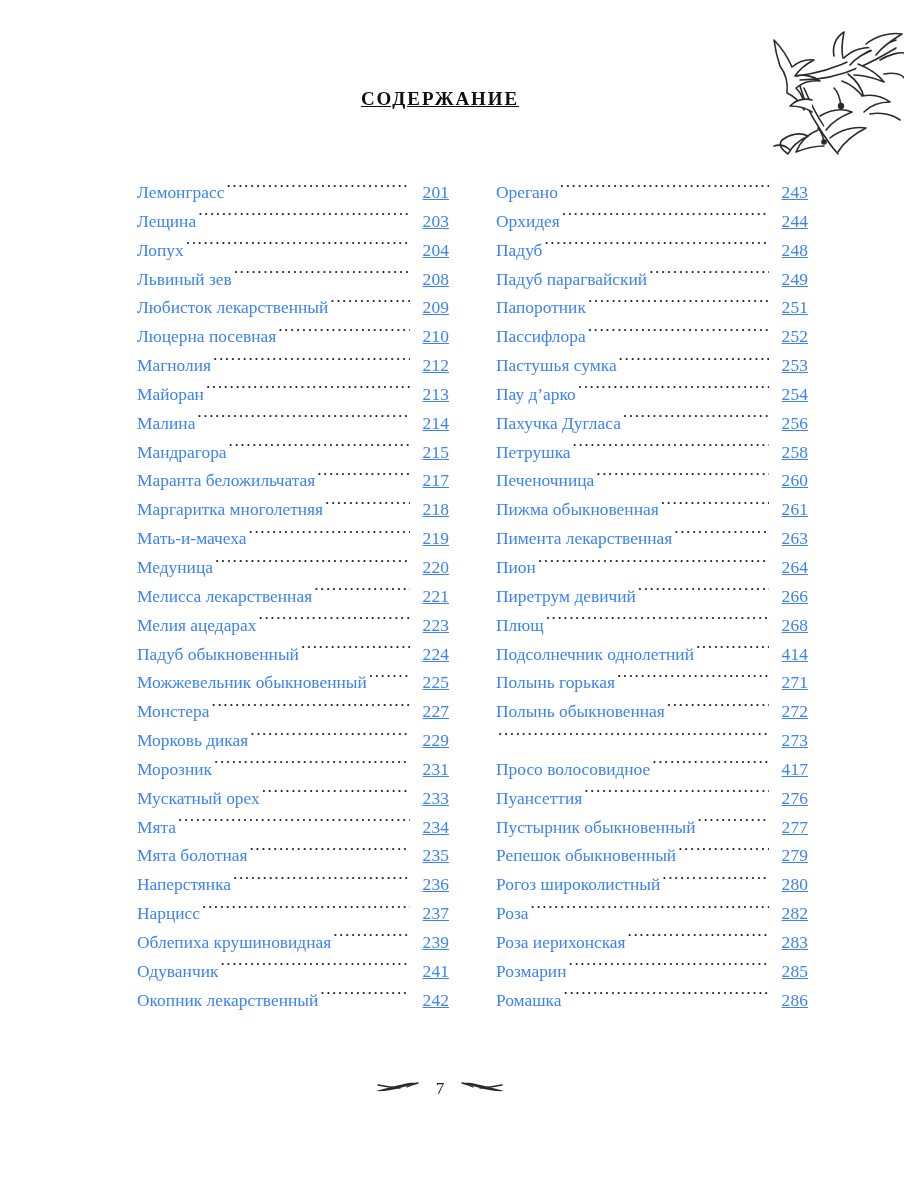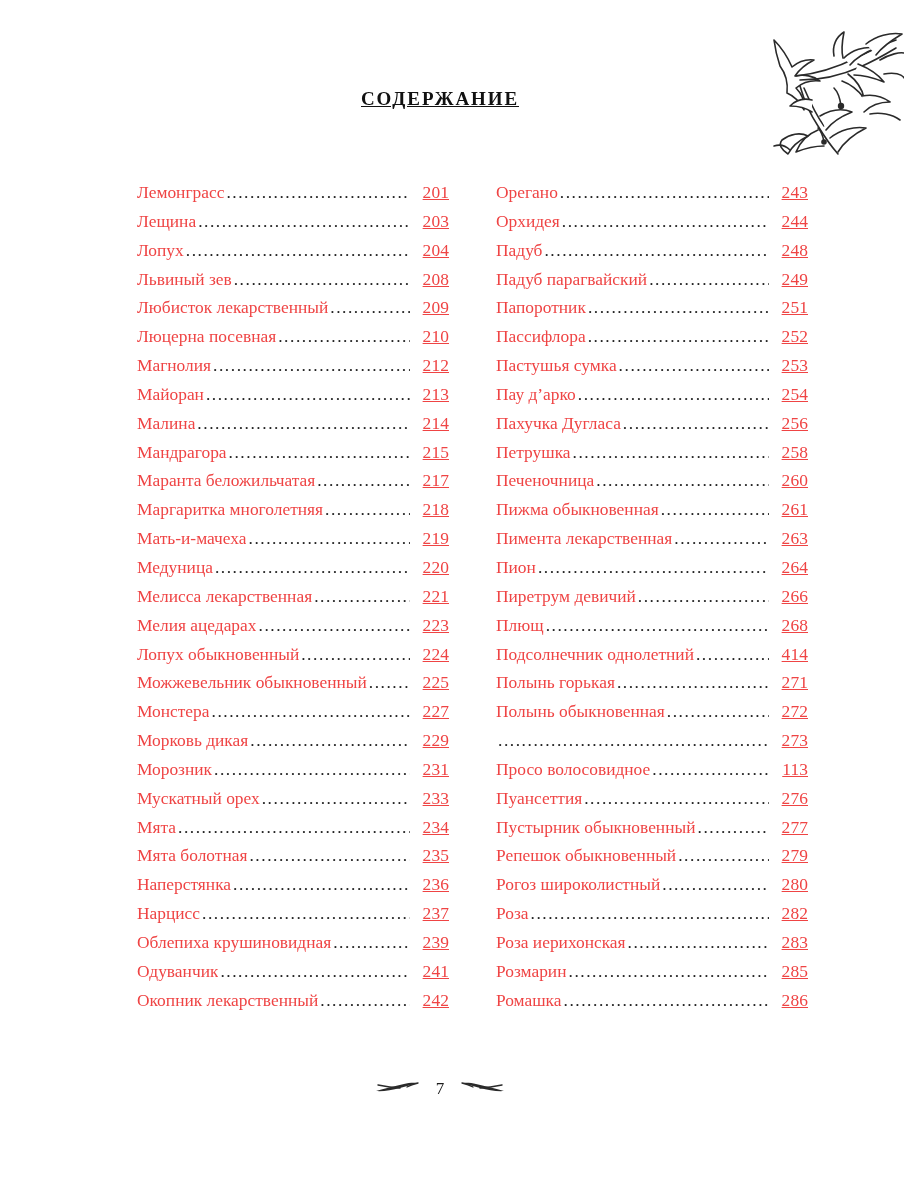--- a/index.html
+++ b/index.html
@@ -60,26 +60,26 @@
     gap: 47px;
   }
   .toc-column {
     width: 312px;
     flex: 0 0 312px;
   }
 
   
   .toc-entry {
     display: flex;
-    align-items: flex-end;
+    align-items: flex-start;
     width: 100%;
     height: 28.85px;
     font-size: 17.4px;
     line-height: 28.85px;
-    color: #ef4444;
+    color: #3b82f6;
     white-space: nowrap;
     overflow: hidden;
   }
   .entry-title {
     flex: 0 1 auto;
     overflow: hidden;
     text-overflow: clip;
   }
   .entry-leader {
     flex: 1 1 auto;
@@ -246,21 +246,21 @@
           <span class="entry-title">Мелисса лекарственная</span>
           <span class="entry-leader"></span>
           <span class="entry-page">221</span>
         </div>
       <div class="toc-entry">
           <span class="entry-title">Мелия ацедарах</span>
           <span class="entry-leader"></span>
           <span class="entry-page">223</span>
         </div>
       <div class="toc-entry">
-          <span class="entry-title">Лопух обыкновенный</span>
+          <span class="entry-title">Падуб обыкновенный</span>
           <span class="entry-leader"></span>
           <span class="entry-page">224</span>
         </div>
       <div class="toc-entry">
           <span class="entry-title">Можжевельник обыкновенный</span>
           <span class="entry-leader"></span>
           <span class="entry-page">225</span>
         </div>
       <div class="toc-entry">
           <span class="entry-title">Монстера</span>
@@ -415,21 +415,21 @@
           <span class="entry-leader"></span>
           <span class="entry-page">272</span>
         </div>
       <div class="toc-entry">
           <span class="entry-leader"></span>
           <span class="entry-page">273</span>
         </div>
       <div class="toc-entry">
           <span class="entry-title">Просо волосовидное</span>
           <span class="entry-leader"></span>
-          <span class="entry-page">113</span>
+          <span class="entry-page">417</span>
         </div>
       <div class="toc-entry">
           <span class="entry-title">Пуансеттия</span>
           <span class="entry-leader"></span>
           <span class="entry-page">276</span>
         </div>
       <div class="toc-entry">
           <span class="entry-title">Пустырник обыкновенный</span>
           <span class="entry-leader"></span>
           <span class="entry-page">277</span>

